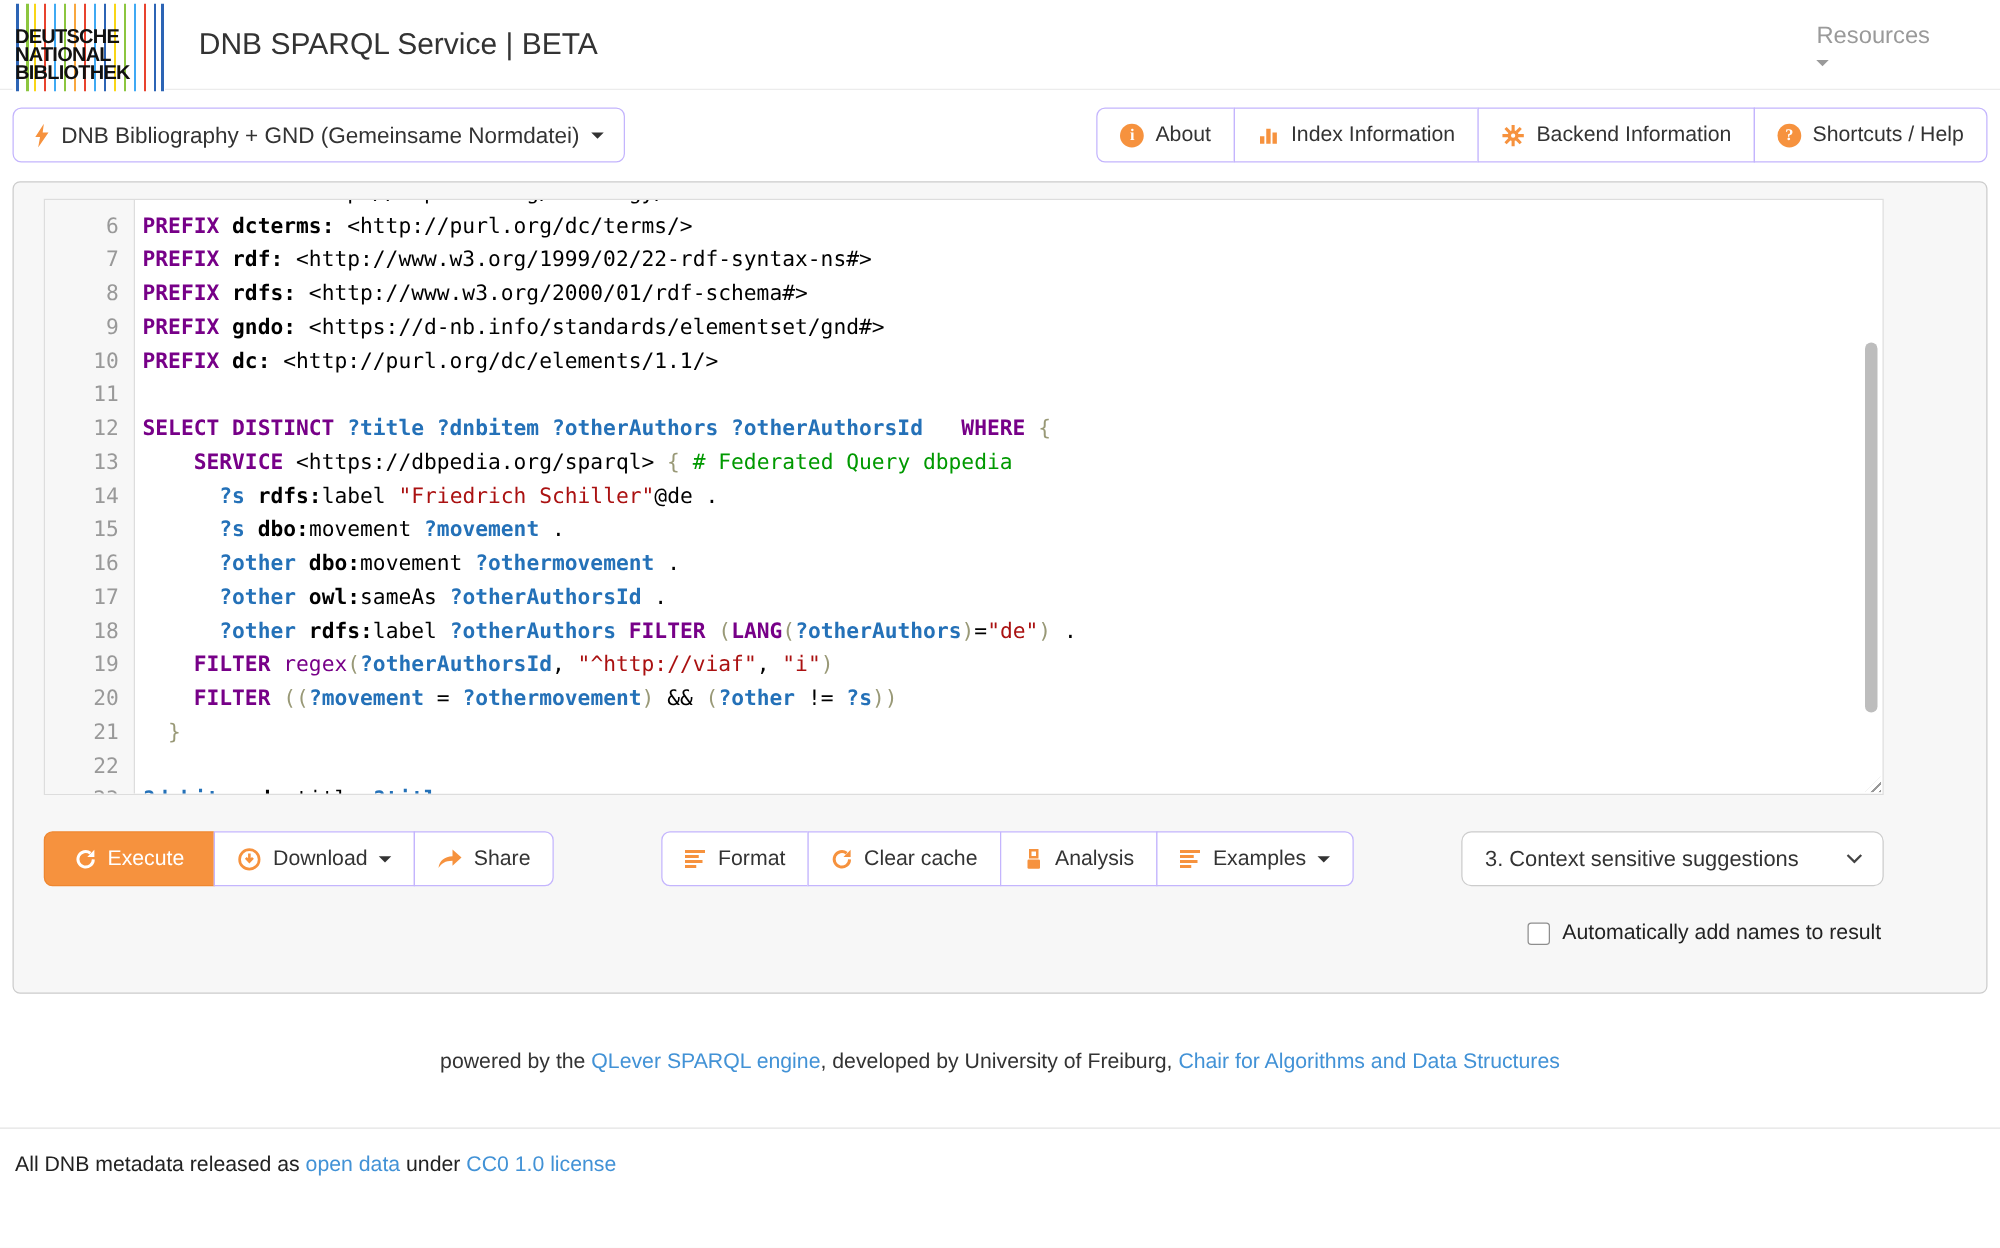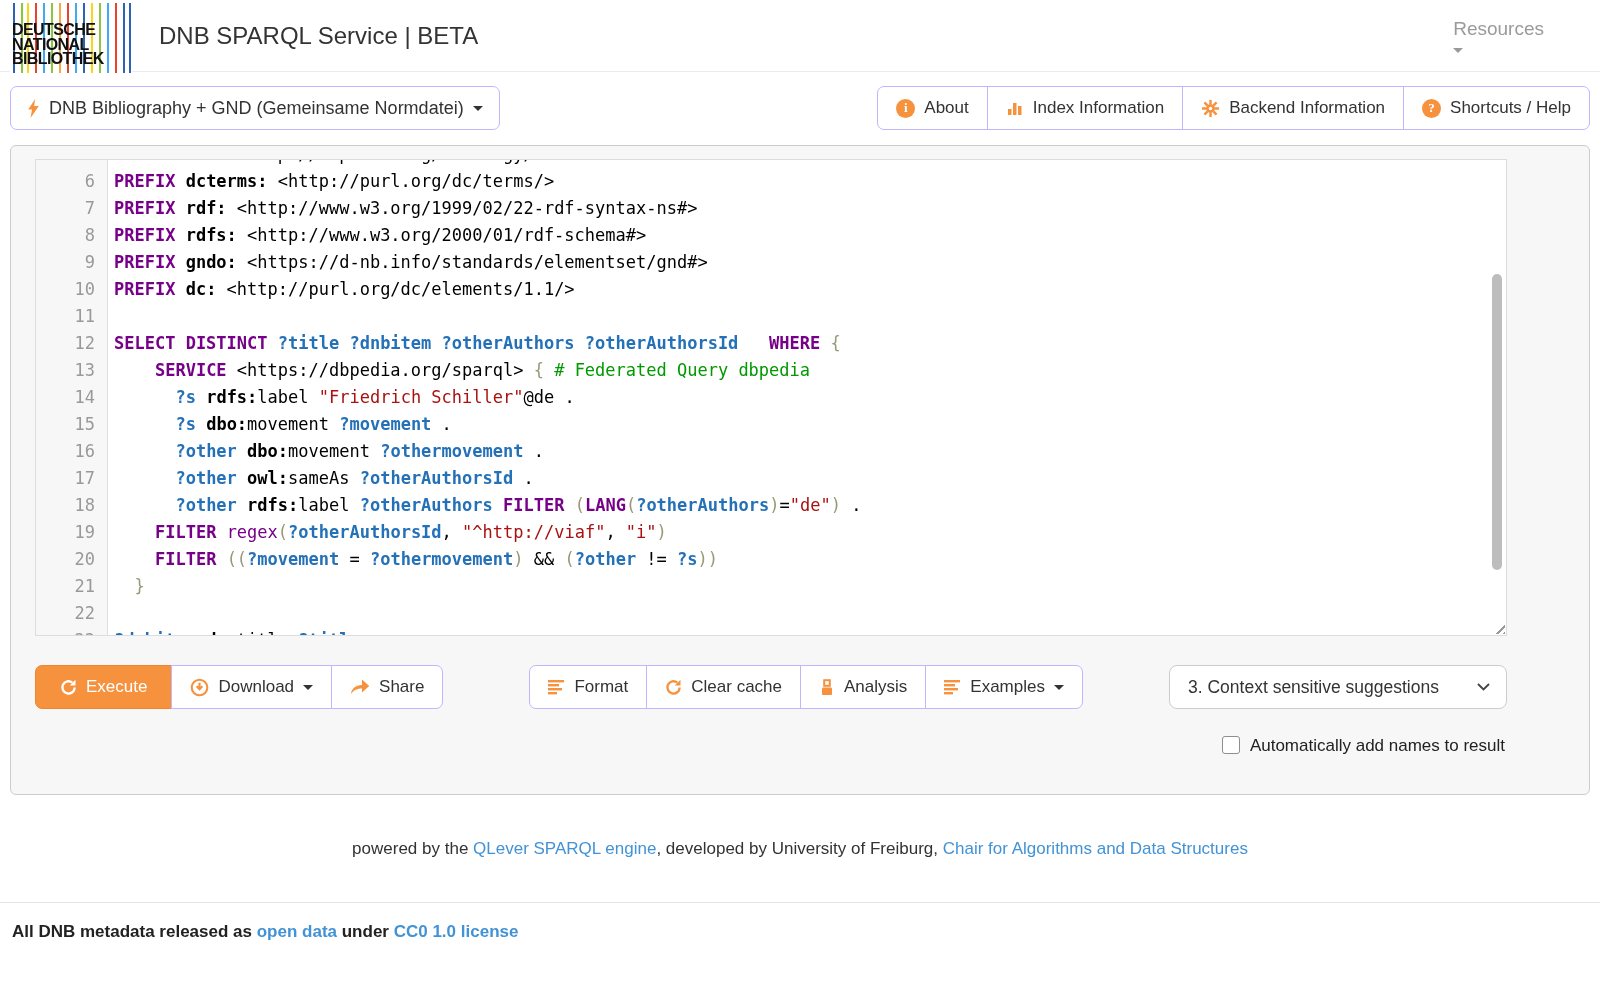--- a/index.html
+++ b/index.html
@@ -45,28 +45,28 @@
   .tk-b { color:#999977; }
   .tk-t { color:#000; }
   .vscroll-thumb { position:absolute; right:4px; top:114px; width:10px; height:296px; border-radius:5px; background:#bdbdbd; }
   .resize-handle { position:absolute; right:1px; bottom:1px; width:13px; height:13px; background:repeating-linear-gradient(135deg, transparent 0 3px, #999 3px 4.5px); clip-path:polygon(100% 0,100% 100%,0 100%); cursor:nwse-resize; }
 
   .actions-row { display:flex; justify-content:space-between; margin-top:29px; width:1472px; }
   .btn-execute { background:#f6923e; border-color:#ef8730; color:#fff; padding:0 24px; }
   .ic { display:inline-flex; align-items:center; }
   .select-box { display:flex; align-items:center; justify-content:space-between; width:338px; height:44px; background:#fff; border:1px solid #ccc; border-radius:8px; padding:0 16px 0 18px; font-size:17.5px; color:#333; cursor:pointer; }
 
-  .options-row { display:flex; justify-content:flex-end; align-items:flex-start; gap:10px; margin-top:27px; width:1472px; padding-right:2px; font-size:17px; color:#222; }
+  .options-row { display:flex; justify-content:flex-end; align-items:flex-end; gap:10px; margin-top:27px; width:1472px; padding-right:2px; font-size:17px; color:#222; }
   .checkbox { width:18px; height:18px; border:1px solid #8e8e8e; border-radius:3px; background:#fff; cursor:pointer; appearance:none; }
 
   
   .powered { text-align:center; margin-top:44px; font-size:17px; color:#333; }
   a, .link { color:#4292d6; text-decoration:none; cursor:pointer; }
   .divider { border:none; border-top:1px solid #e4e4e4; margin-top:43px; }
-  .license { margin:19px 0 0 12px; font-size:17px; color:#222;font-weight:bold; }
+  .license { margin:19px 0 0 12px; font-size:17px; color:#222; }
 </style>
 </head>
 <body>
 
 <div class="header">
   <div class="logo">
     <div class="logo-text">
       <div>DEUTSCHE</div>
       <div>NATIONAL</div>
       <div>BIBLIOTHEK</div>

